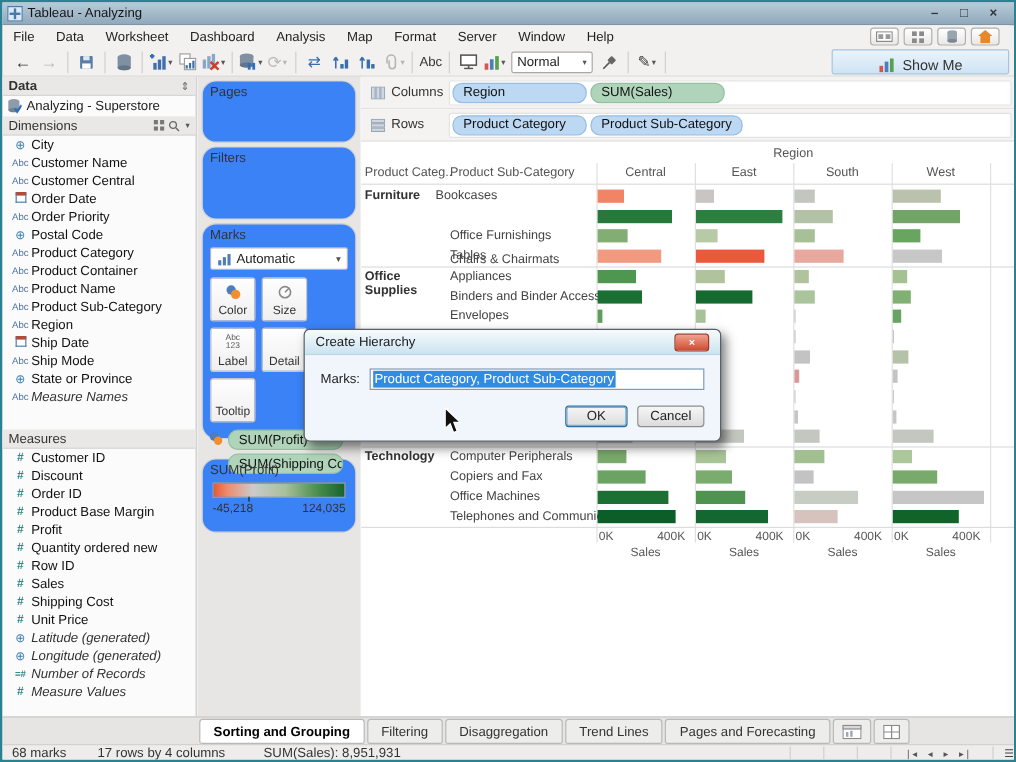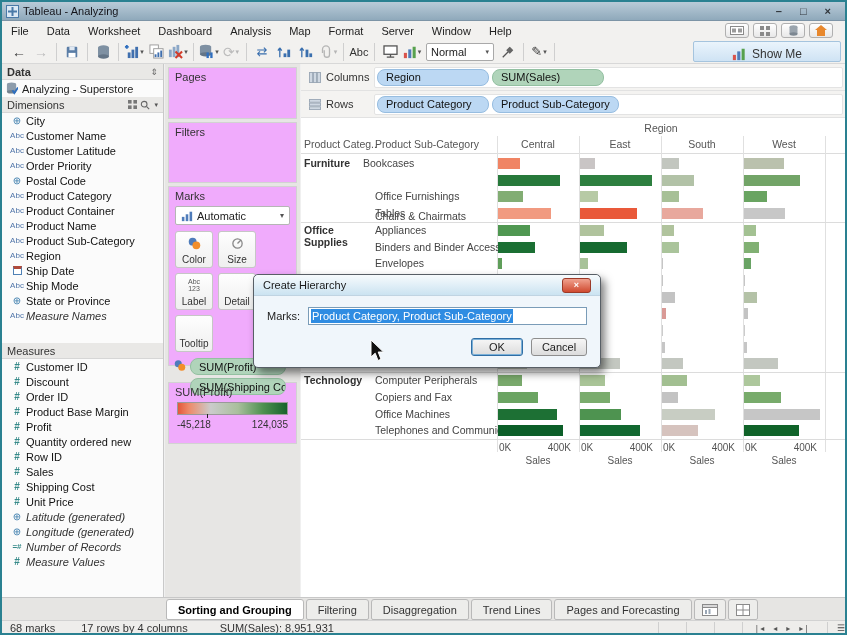--- a/index.html
+++ b/index.html
@@ -52,21 +52,21 @@
   .ic-abc { color:#4f74a8; font-size:8px; }
   .ic-num { color:#368a89; font-size:10px; font-weight:bold; }
   .ic-numgen { color:#368a89; font-size:8px; font-weight:bold; }
   .ic-globe { color:#3f7fae; font-size:10px; }
   .ic-cal { display:inline-block; width:9px; height:9px; border:1px solid #4f81b5; border-top:3px solid #b04a3a; background:#fff; }
   .flabel { white-space:nowrap; color:#111; }
   .flabel.it { font-style:italic; color:#333; }
   .mgap { height:20px; }
 
   .shelfpanel { position:absolute; left:163px; top:62px; width:135px; height:533px; background:#e7e6e4; }
-  .card { background:#f0abfc; border:1px solid #d2d2d2; border-radius:0; margin:3px 3px 0 3px; }
+  .card { background:#3b82f6; border:1px solid #d2d2d2; border-radius:12px; margin:3px 3px 0 3px; }
   .card .clabel { padding:3px 6px 1px 6px; color:#333; }
   .mark-type { display:flex; align-items:center; gap:4px; height:19px; background:#fff; border:1px solid #b5b5b5;
     border-radius:2px; margin:3px 6px; padding:0 5px; }
   .mark-type .caret { margin-left:auto; font-size:8px; }
   .mbgrid { display:flex; flex-wrap:wrap; gap:5px; padding:3px 6px; }
   .mbtn { width:38px; height:37px; background:linear-gradient(#fefefe,#efefef); border:1px solid #c6c6c6;
     border-radius:3px; display:flex; flex-direction:column; align-items:center; justify-content:flex-end;
     padding-bottom:2px; font-size:10px; color:#333; }
   .mbtn .mic { flex:1; display:flex; align-items:center; justify-content:center; }
   .pillrow { display:flex; align-items:center; gap:3px; margin:3px 4px; height:17px; }
@@ -367,21 +367,25 @@
         <div class="fieldrow">
           <span class="fic ic-globe">⊕</span>
           <span class="flabel">City</span>
         </div>
         <div class="fieldrow">
           <span class="fic ic-abc">Abc</span>
           <span class="flabel">Customer Name</span>
         </div>
         <div class="fieldrow">
           <span class="fic ic-abc">Abc</span>
-          <span class="flabel">Customer Latitude</span>
+          <span class="flabel">Customer Central</span>
+        </div>
+        <div class="fieldrow">
+          <span class="fic"><i class="ic-cal"></i></span>
+          <span class="flabel">Order Date</span>
         </div>
         <div class="fieldrow">
           <span class="fic ic-abc">Abc</span>
           <span class="flabel">Order Priority</span>
         </div>
         <div class="fieldrow">
           <span class="fic ic-globe">⊕</span>
           <span class="flabel">Postal Code</span>
         </div>
         <div class="fieldrow">

